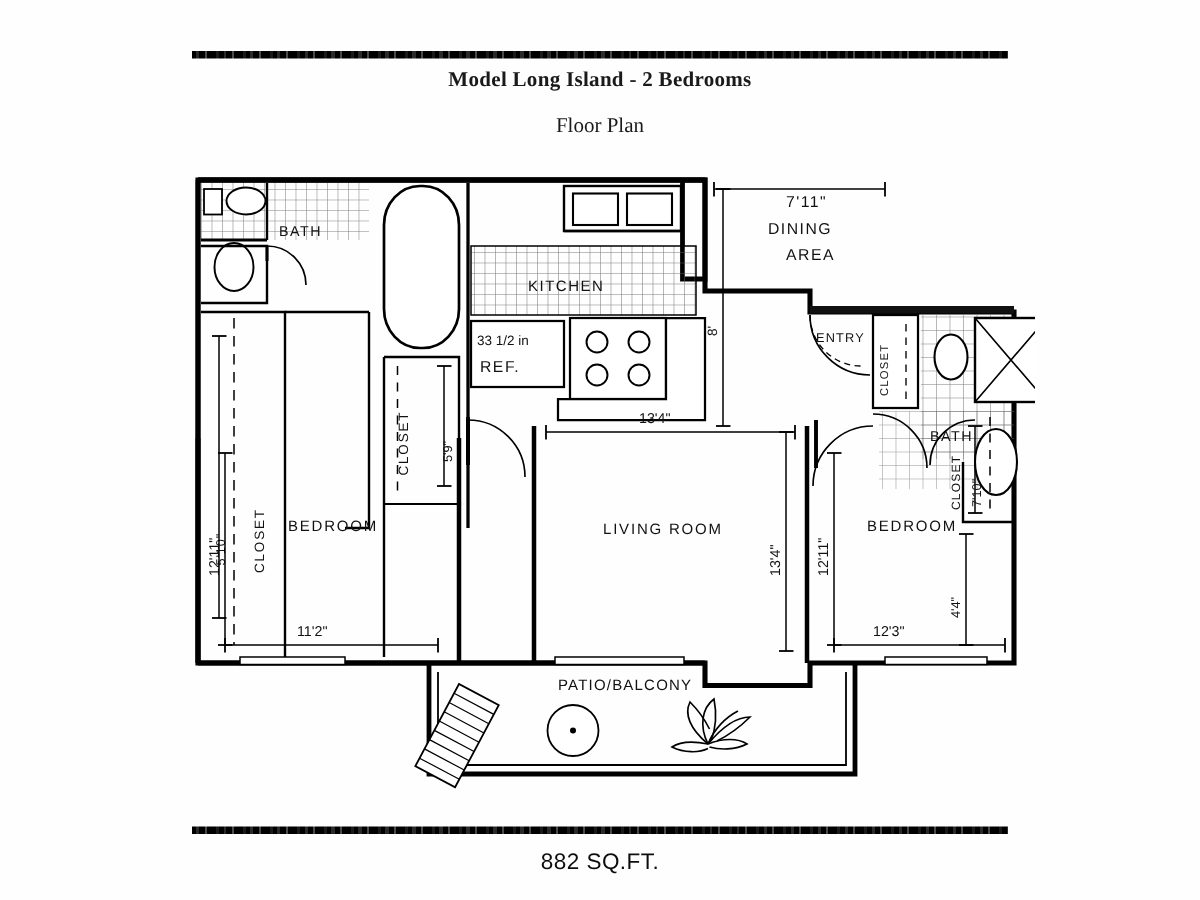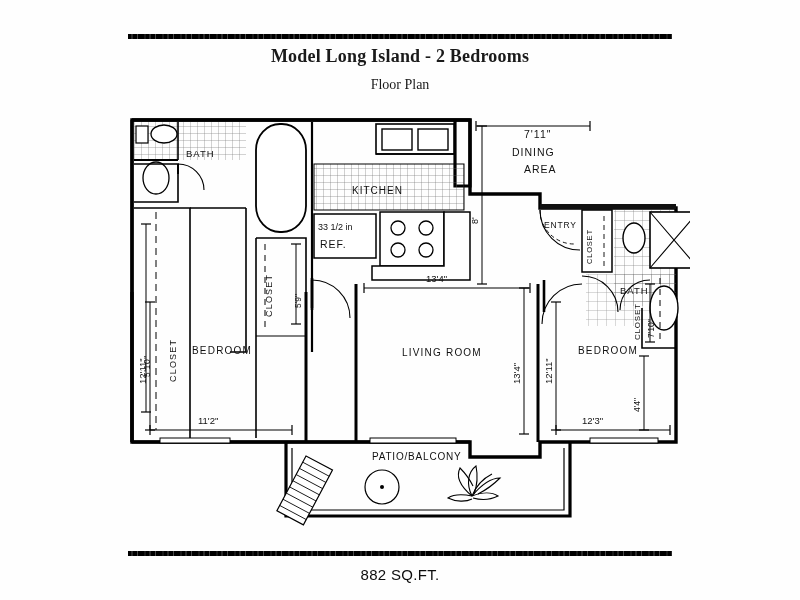--- a/index.html
+++ b/index.html
@@ -41,21 +41,21 @@
   .rule.bottom { top: 551px; }
 
   .title {
     position: absolute;
     left: 0; right: 0;
     text-align: center;
     font-family: "Liberation Serif", serif;
     font-weight: bold;
     color: #1a1a1a;
   }
-  .title.main { top: 46px; font-size: 18px; letter-spacing: .2px; }
+  .title.main { top: 46px; font-size: 14px; letter-spacing: .2px; }
   .title.sub  { top: 77px; font-size: 14px; font-weight: normal; text-align: center; }
   .footnote {
     position: absolute;
     left: 0; right: 0;
     top: 566px;
     text-align: center;
     font-family: "Liberation Sans", sans-serif;
     font-size: 15px;
     letter-spacing: .3px;
     color: #0d0d0d;

